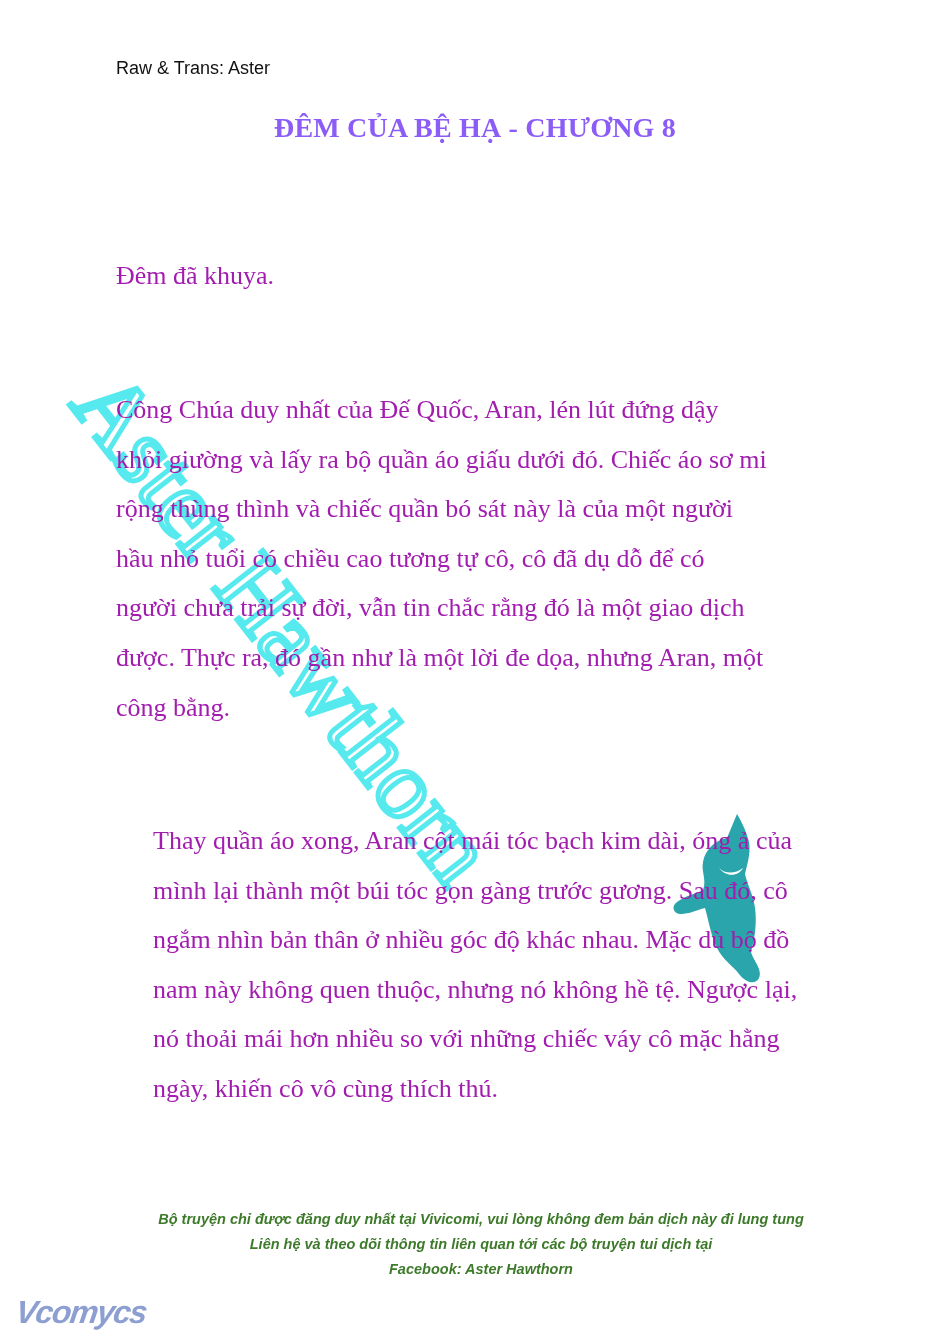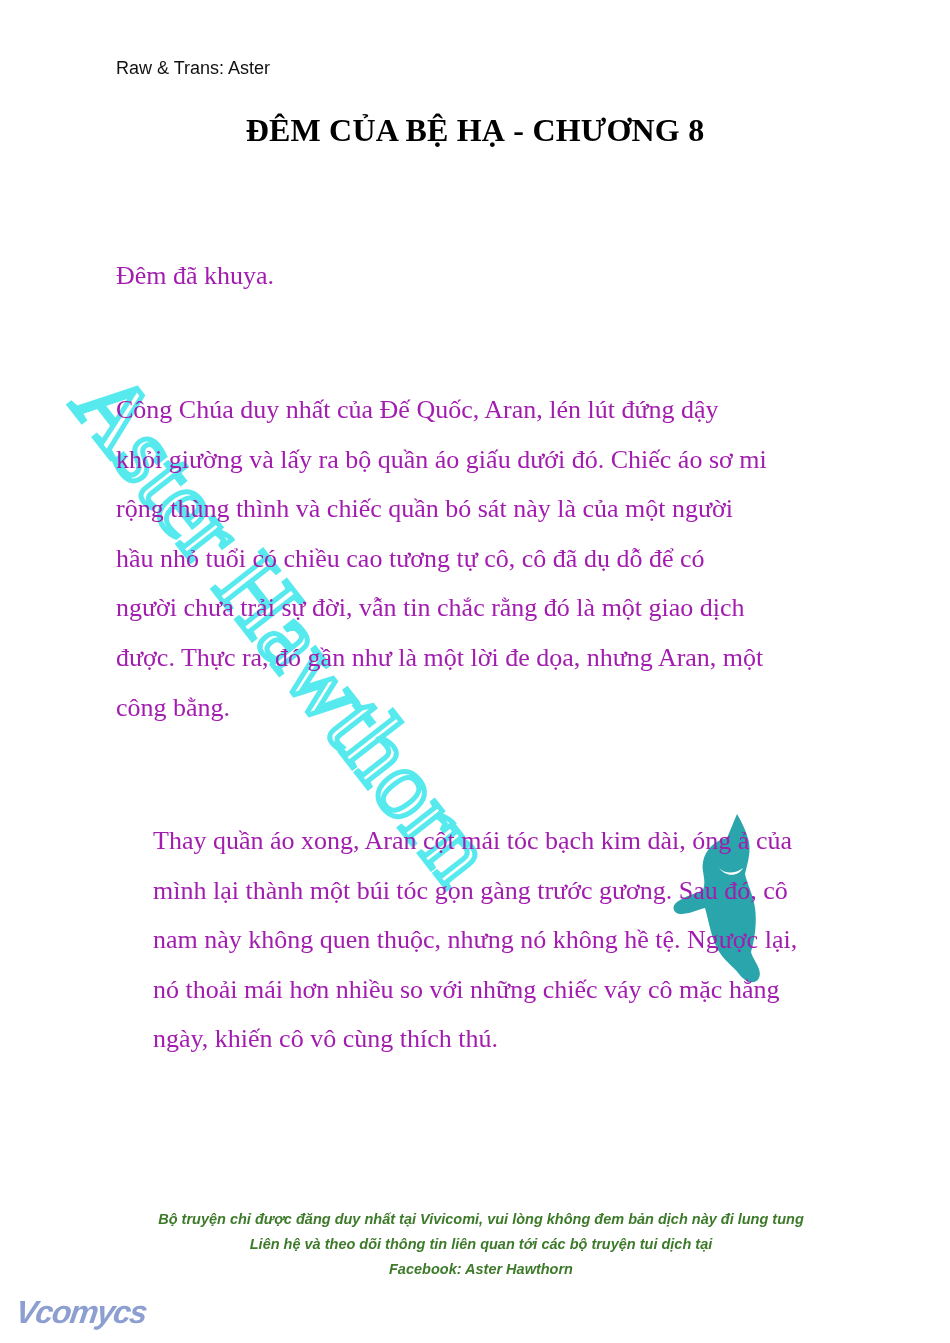--- a/index.html
+++ b/index.html
@@ -22,22 +22,22 @@
       color: #111111;
     }
     .title {
       position: absolute;
       left: 0;
       width: 950px;
       top: 112px;
       text-align: center;
       font-family: "Liberation Serif", serif;
       font-weight: bold;
-      font-size: 32px;
-      color: #000000;
+      font-size: 28px;
+      color: #8b5cf6;
       margin: 0;
       letter-spacing: 0.2px;
     }
     .body-text {
       position: absolute;
       left: 116px;
       width: 740px;
       font-family: "Liberation Serif", serif;
       font-size: 26px;
       color: #a21caf;
@@ -134,20 +134,21 @@
       <span class="line">rộng thùng thình và chiếc quần bó sát này là của một người</span>
       <span class="line">hầu nhỏ tuổi có chiều cao tương tự cô, cô đã dụ dỗ để có</span>
       <span class="line">người chưa trải sự đời, vẫn tin chắc rằng đó là một giao dịch</span>
       <span class="line">được. Thực ra, đó gần như là một lời đe dọa, nhưng Aran, một</span>
       <span class="line">công bằng.</span>
     </div>
 
     <div class="body-text para-2">
       <span class="line">Thay quần áo xong, Aran cột mái tóc bạch kim dài, óng ả của</span>
       <span class="line">mình lại thành một búi tóc gọn gàng trước gương. Sau đó, cô</span>
+      <span class="line">ngắm nhìn bản thân ở nhiều góc độ khác nhau. Mặc dù bộ đồ</span>
       <span class="line">nam này không quen thuộc, nhưng nó không hề tệ. Ngược lại,</span>
       <span class="line">nó thoải mái hơn nhiều so với những chiếc váy cô mặc hằng</span>
       <span class="line">ngày, khiến cô vô cùng thích thú.</span>
     </div>
   </div>
 
   <div class="footer">
     <span class="fline">Bộ truyện chỉ được đăng duy nhất tại Vivicomi, vui lòng không đem bản dịch này đi lung tung</span>
     <span class="fline">Liên hệ và theo dõi thông tin liên quan tới các bộ truyện tui dịch tại</span>
     <span class="fline">Facebook: Aster Hawthorn</span>

